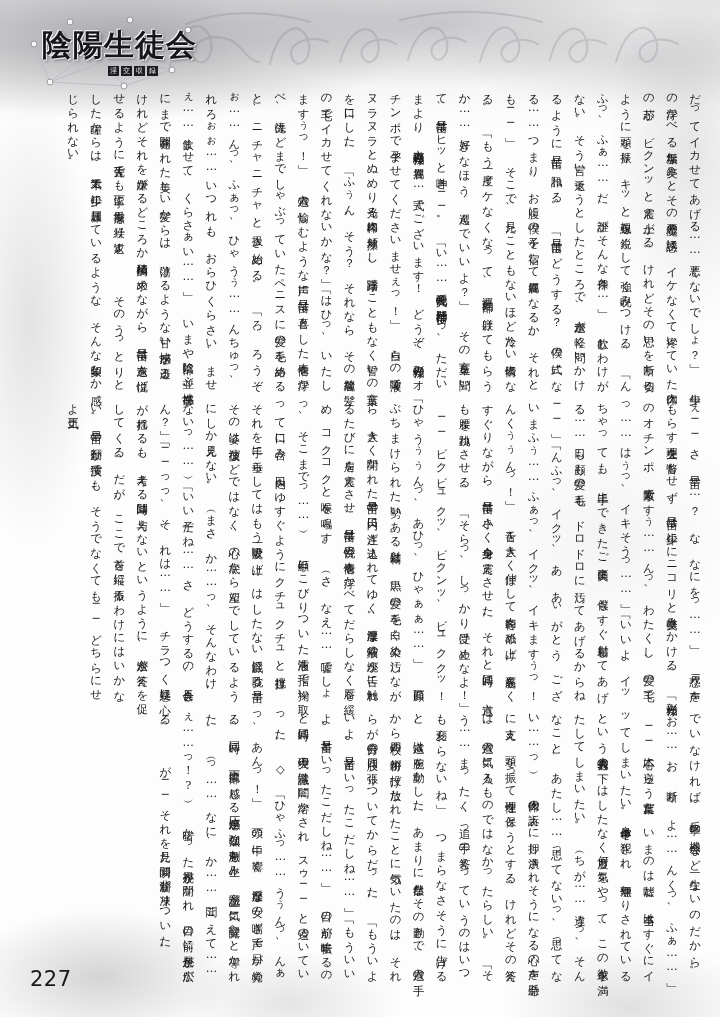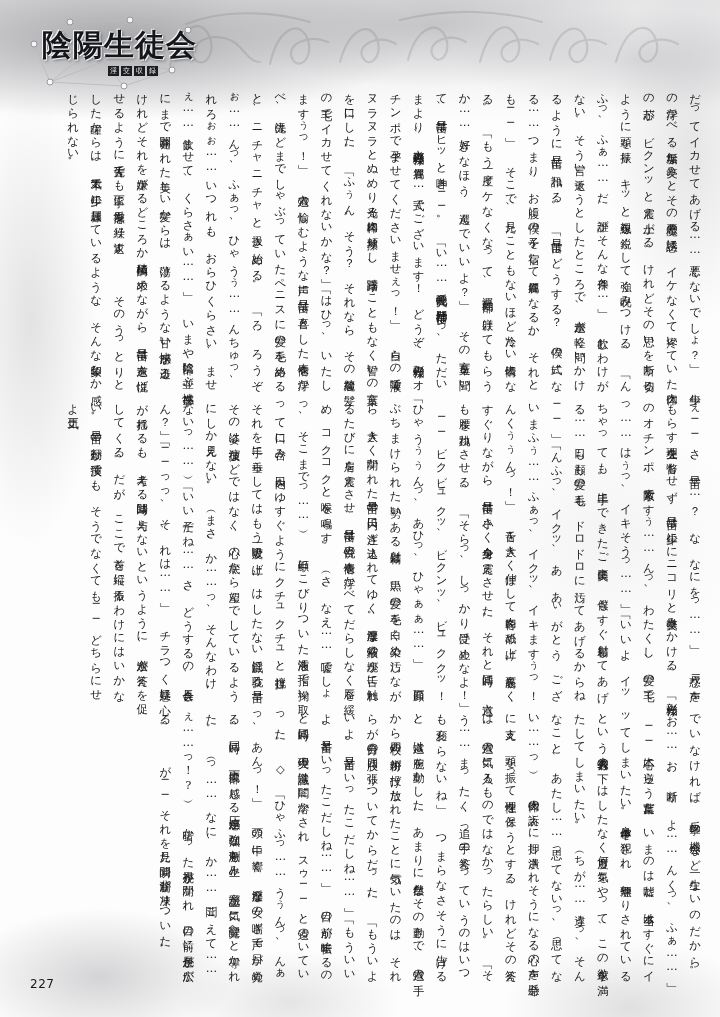--- a/index.html
+++ b/index.html
@@ -105,21 +105,21 @@
     text-align:justify;
   }
   #block1{ right:14px; top:86px;  height:300px; width:676px; }
   #block2{ right:14px; top:396px; height:300px; width:676px; }
   #block3{ right:14px; top:706px; height:270px; width:600px; }
 
   
   #page-number{
     position:absolute;left:30px;bottom:26px;
     font-family:"DejaVu Sans","Liberation Sans",sans-serif;
-    font-size:12px;
+    font-size:21px;
     color:#17181a;
     letter-spacing:.5px;
   }
 </style>
 </head>
 <body>
 
 <div id="page">
 
   <div class="wash wash-top"></div>

